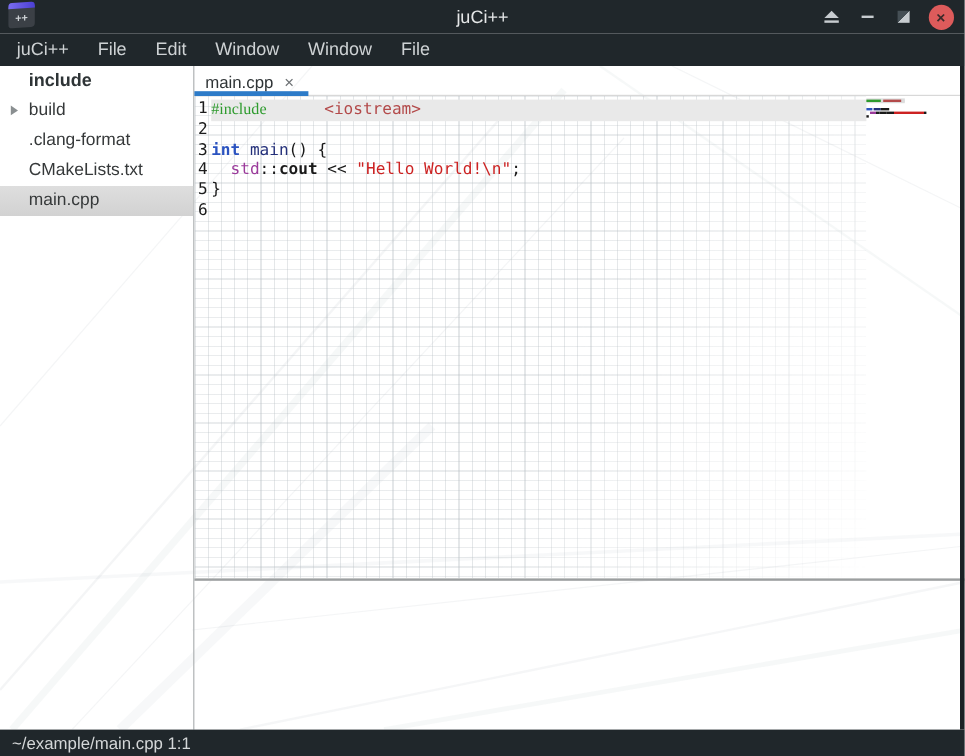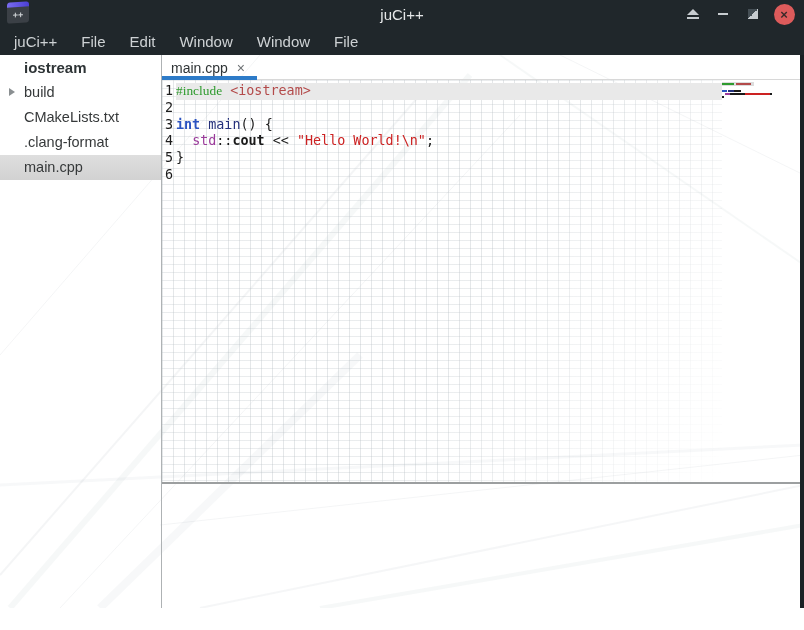--- a/index.html
+++ b/index.html
@@ -57,21 +57,21 @@
           repeating-linear-gradient(to bottom, rgba(185,192,197,.30) 0 1px, transparent 1px 8px);
         -webkit-mask-image:linear-gradient(115deg,#000 55%,rgba(0,0,0,.35) 85%,transparent 100%);
         mask-image:linear-gradient(115deg,#000 55%,rgba(0,0,0,.35) 85%,transparent 100%);}
   .code{position:absolute;left:0;top:3px;font-family:"DejaVu Sans Mono",monospace;font-size:13.4px;line-height:16.75px;}
   .code-line{display:flex;white-space:pre;}
   .ln{display:inline-block;width:11px;text-align:right;margin-right:3px;color:#1c1c1c;}
   .line-text{display:inline-block;width:546px;}
   .code-line.hl .line-text{background:#e9e9e9;}
   .tok{white-space:pre;}
   .tok-preproc{color:var(--tok-preproc,#2e9b2e);font-family:Liberation Serif, serif;}
-  .tok-incl{color:var(--tok-incl,#b34a4a);}
+  .tok-incl{color:var(--tok-incl,#b34a4a);margin-left:40px;}
   .tok-kw{color:var(--tok-kw,#2b53c0);font-weight:bold;}
   .tok-fn{color:var(--tok-fn,#24307a);font-weight:normal;}
   .tok-ns{color:var(--tok-ns,#9b3b9b);font-weight:normal;}
   .tok-bold{color:var(--tok-bold,#1a1a1a);font-weight:bold;}
   .tok-str{color:var(--tok-str,#cc2222);}
   .tok-plain{color:var(--tok-plain,#1a1a1a);}
 
   .minimap{position:absolute;left:560px;top:3px;width:78px;}
   .mini-line{height:2px;margin-bottom:1.35px;white-space:nowrap;font-size:0;width:fit-content;}
   .mini-line.hl{background:#dcdcdc;box-shadow:0 -1px 0 #dcdcdc,0 1px 0 #dcdcdc;padding-right:3px;}
@@ -135,25 +135,25 @@
         <line x1="160" y1="470" x2="804" y2="400" stroke-opacity="0.10" stroke-width="1"></line>
         <line x1="200" y1="553" x2="804" y2="430" stroke-opacity="0.09" stroke-width="2"></line>
         <line x1="320" y1="553" x2="804" y2="470" stroke-opacity="0.08" stroke-width="4"></line>
         <line x1="500" y1="0" x2="804" y2="210" stroke-opacity="0.08" stroke-width="2"></line>
         <line x1="560" y1="0" x2="804" y2="120" stroke-opacity="0.10" stroke-width="1"></line>
         <line x1="100" y1="553" x2="360" y2="300" stroke-opacity="0.07" stroke-width="8"></line>
       </g>
     </svg>
 
     <div class="sidebar">
-      <div class="tree-root">iostream</div>
+      <div class="tree-root">include</div>
       <div id="tree-items">
           <div class="tree-row"><span class="expander-icon"></span><span>build</span></div>
+          <div class="tree-row"><span>.clang-format</span></div>
           <div class="tree-row"><span>CMakeLists.txt</span></div>
-          <div class="tree-row"><span>.clang-format</span></div>
           <div class="tree-row sel"><span>main.cpp</span></div>
         </div>
     </div>
 
     <div class="right">
       <div class="tabbar">
         <div class="tab active">
           <span class="tab-label">main.cpp</span>
           <span class="tab-close">×</span>
         </div>
@@ -178,14 +178,17 @@
             <div class="mini-line"></div>
           </div>
       </div>
 
       <div class="bottompane"></div>
     </div>
 
     <div class="dark-edge"></div>
   </div>
 
+  <div class="statusbar">
+    <span>~/example/main.cpp 1:1</span>
+  </div>
 
 </div>
 
 </body></html>

